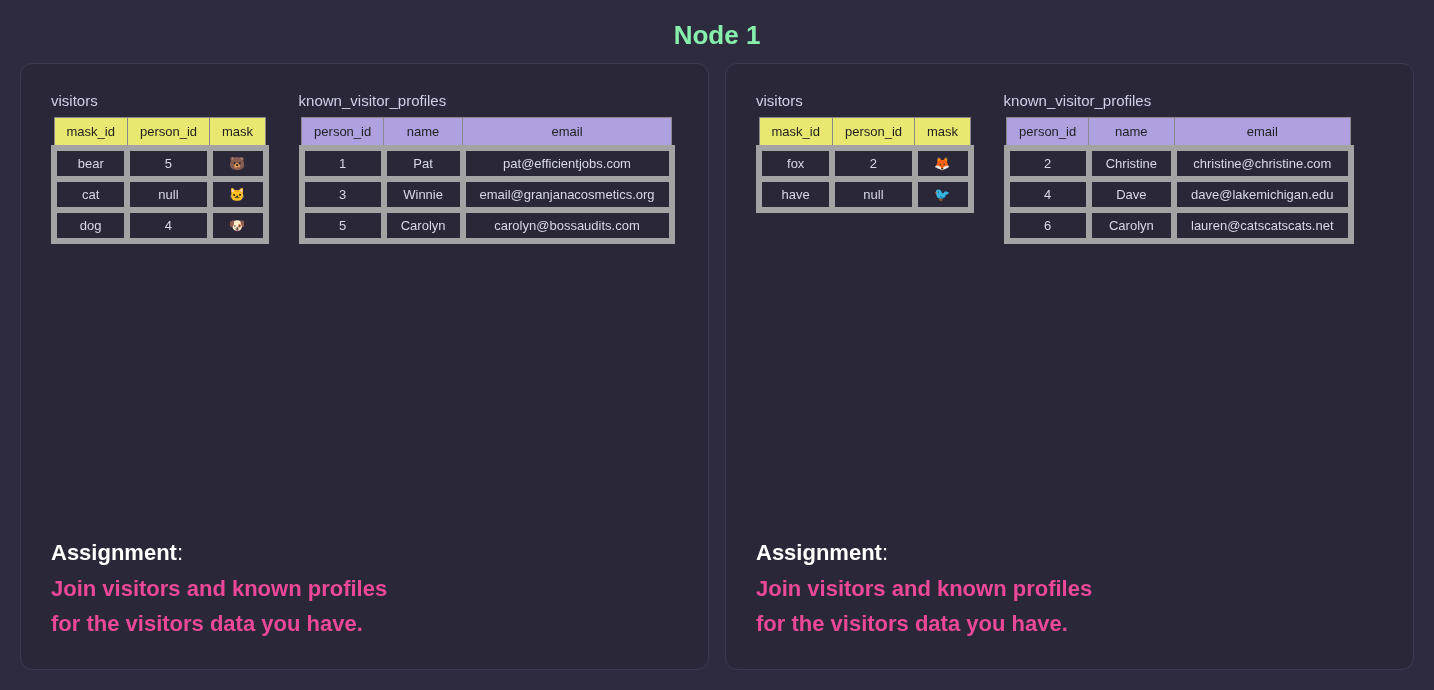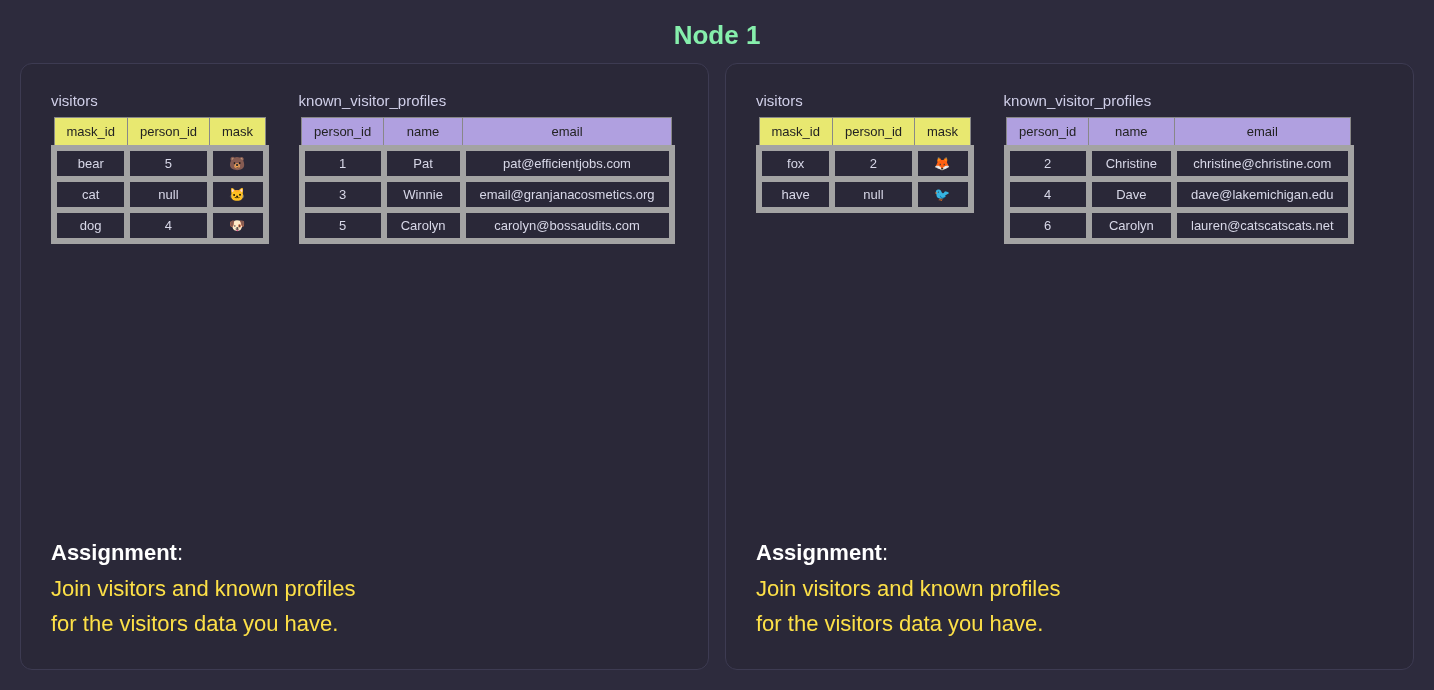--- a/index.html
+++ b/index.html
@@ -106,22 +106,22 @@
       color: #ffffff;
       line-height: 1.6;
       text-align: left;
     }
 
     .assignment-text strong {
       font-weight: bold;
     }
 
     .assignment-text span {
-      font-weight: normal;
-      color: #fde047;
+      font-weight: bold;
+      color: #ec4899;
     }
   </style>
 </head>
 <body>
 
 <div class="top-labels">
   <div class="node-title">Node 1</div>
 </div>
 
 <div class="nodes-container">

